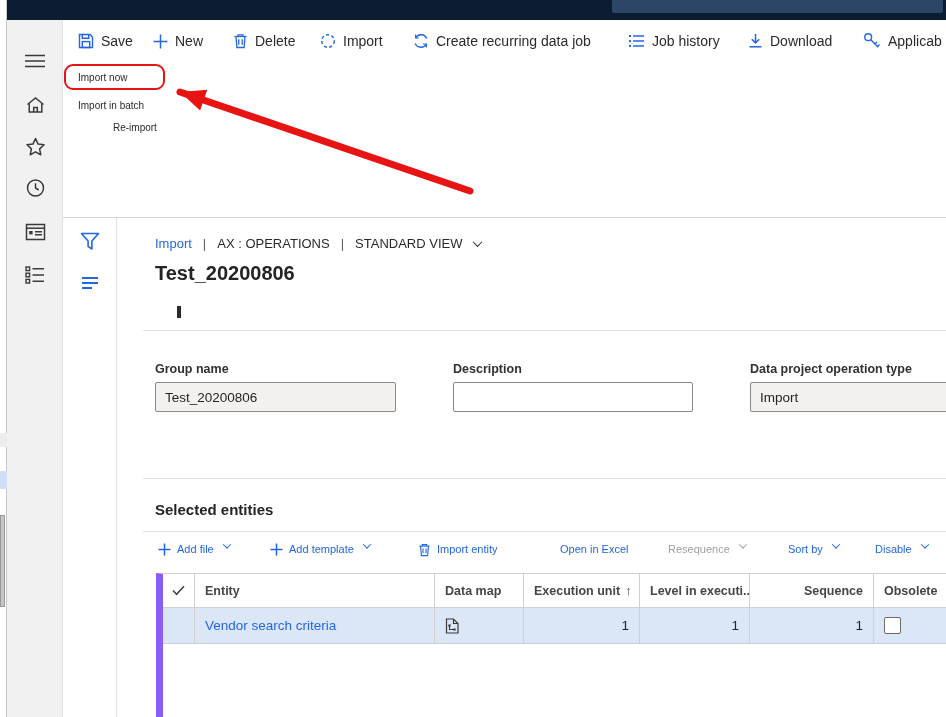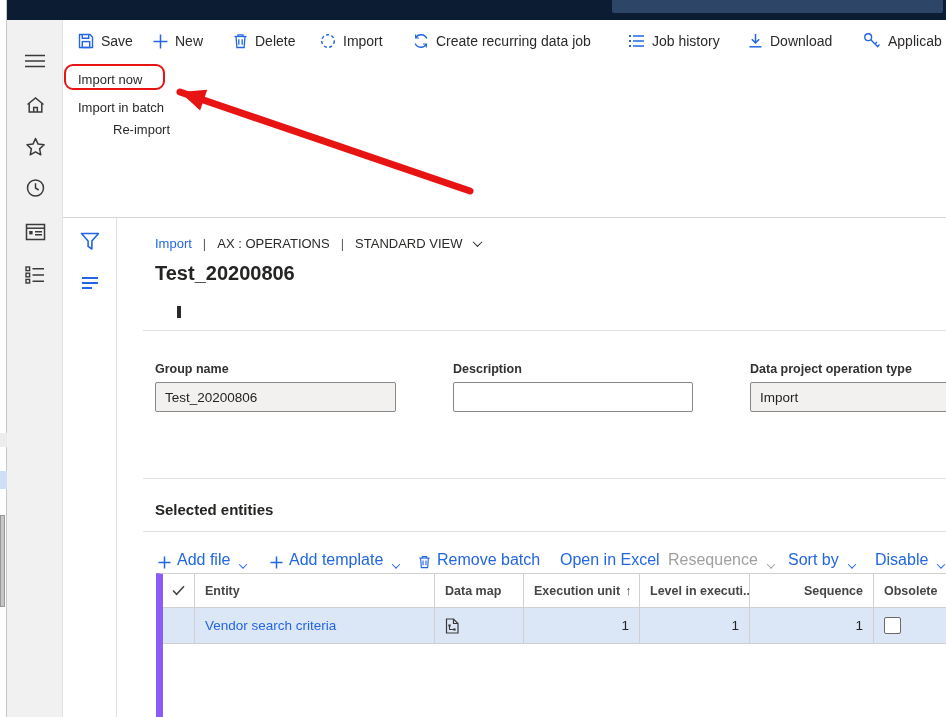--- a/index.html
+++ b/index.html
@@ -23,21 +23,21 @@
   .side-icon { position:absolute; left:0; width:56px; display:flex; justify-content:center; color:#3b3a39; cursor:pointer; }
   .side-icon svg { display:block; }
 
   
   .commandbar { position:absolute; left:63px; top:20px; width:762px; height:42px; background:#fff; }
   .cmd-item { position:absolute; top:0; height:42px; display:flex; align-items:center; gap:7px; font-size:14px; color:#2b2a29; white-space:nowrap; cursor:pointer; }
   .cmd-item svg { color:#2266e3; flex:none; }
 
   
   .dropdown-panel { position:absolute; left:63px; top:62px; width:883px; height:155px; background:#fff; }
-  .menu-item { position:absolute; left:15px; font-size:13px; color:#2b2a29; white-space:nowrap; cursor:pointer; }
+  .menu-item { position:absolute; left:15px; font-size:10px; color:#2b2a29; white-space:nowrap; cursor:pointer; }
 
   .red-box { position:absolute; left:1px; top:2px; width:101px; height:26px; border:2.5px solid #e81313; border-radius:9px; z-index:40; }
 
   
   .content-topline { position:absolute; left:63px; top:217px; width:883px; height:1px; background:#d8d6d4; }
   .filter-col { position:absolute; left:63px; top:218px; width:54px; height:499px; background:#fff; border-right:1px solid #e3e1df; }
   .filter-col .fi { position:absolute; left:0; width:54px; display:flex; justify-content:center; color:#2266e3; cursor:pointer; }
 
   .content { position:absolute; left:117px; top:218px; width:829px; height:499px; background:#fff; overflow:hidden; }
 
@@ -57,21 +57,21 @@
   .field .flabel { font-size:12.5px; font-weight:600; color:#323130; margin-bottom:6px; white-space:nowrap; }
   .field input { display:block; height:30px; border:1px solid #8a8886; font-family:"Liberation Sans",sans-serif; font-size:13.5px; color:#252423; padding:0 9px; border-radius:2px; }
   .field input[readonly] { background:#f2f1f0; }
   .f1 { left:38px; } .f1 input { width:241px; }
   .f2 { left:336px; } .f2 input { width:240px; background:#fff; }
   .f3 { left:633px; } .f3 input { width:260px; }
 
   .section-heading { position:absolute; left:38px; top:283px; font-size:15px; font-weight:bold; color:#252423; }
 
   .etoolbar { position:absolute; left:0; top:325px; width:829px; height:26px; }
-  .tb-item { position:absolute; top:0; height:26px; display:flex; align-items:flex-end; gap:6px; font-size:16px; color:#2266e3; white-space:nowrap; cursor:pointer; }
+  .tb-item { position:absolute; top:0; height:26px; display:flex; align-items:flex-start; gap:6px; font-size:11px; color:#2266e3; white-space:nowrap; cursor:pointer; }
   .tb-item svg { flex:none; }
   .tb-item.disabled { color:#a19f9d; }
 
   .chev { display:inline-block; width:6px; height:6px; border-right:1.5px solid currentColor; border-bottom:1.5px solid currentColor; transform:rotate(45deg) translate(-1px,-1px); margin-left:4px; }
 
   
   .grid { position:absolute; left:39px; top:355px; bottom:0; width:790px; border-left:7px solid #8b5cf6; border-top:1px solid #d2d0ce; overflow:hidden; }
   .grow { display:flex; width:831px; }
   .ghead { height:34px; border-bottom:1px solid #d2d0ce; }
   .gdata { height:36px; border-bottom:1px solid #d2d0ce; background:#dbe6f7; }
@@ -289,21 +289,21 @@
         <span>Add template</span>
         <span class="chev"></span>
       </div>
       <div class="tb-item" style="left:301px;">
         <svg width="13" height="14" viewBox="0 0 15 16" fill="none" stroke="currentColor" stroke-width="1.3">
             <path d="M1.5 3.5h12"></path>
             <path d="M5 3.5V1.8h5v1.7"></path>
             <path d="M3 3.5l.9 11h7.2l.9-11"></path>
             <path d="M5.8 6.2v5.6M9.2 6.2v5.6"></path>
           </svg>
-        <span>Remove batch</span>
+        <span>Import entity</span>
       </div>
       <div class="tb-item" style="left:443px;">
         <span>Open in Excel</span>
       </div>
       <div class="tb-item disabled" style="left:551px;">
         <span>Resequence</span>
         <span class="chev"></span>
       </div>
       <div class="tb-item" style="left:671px;">
         <span>Sort by</span>

